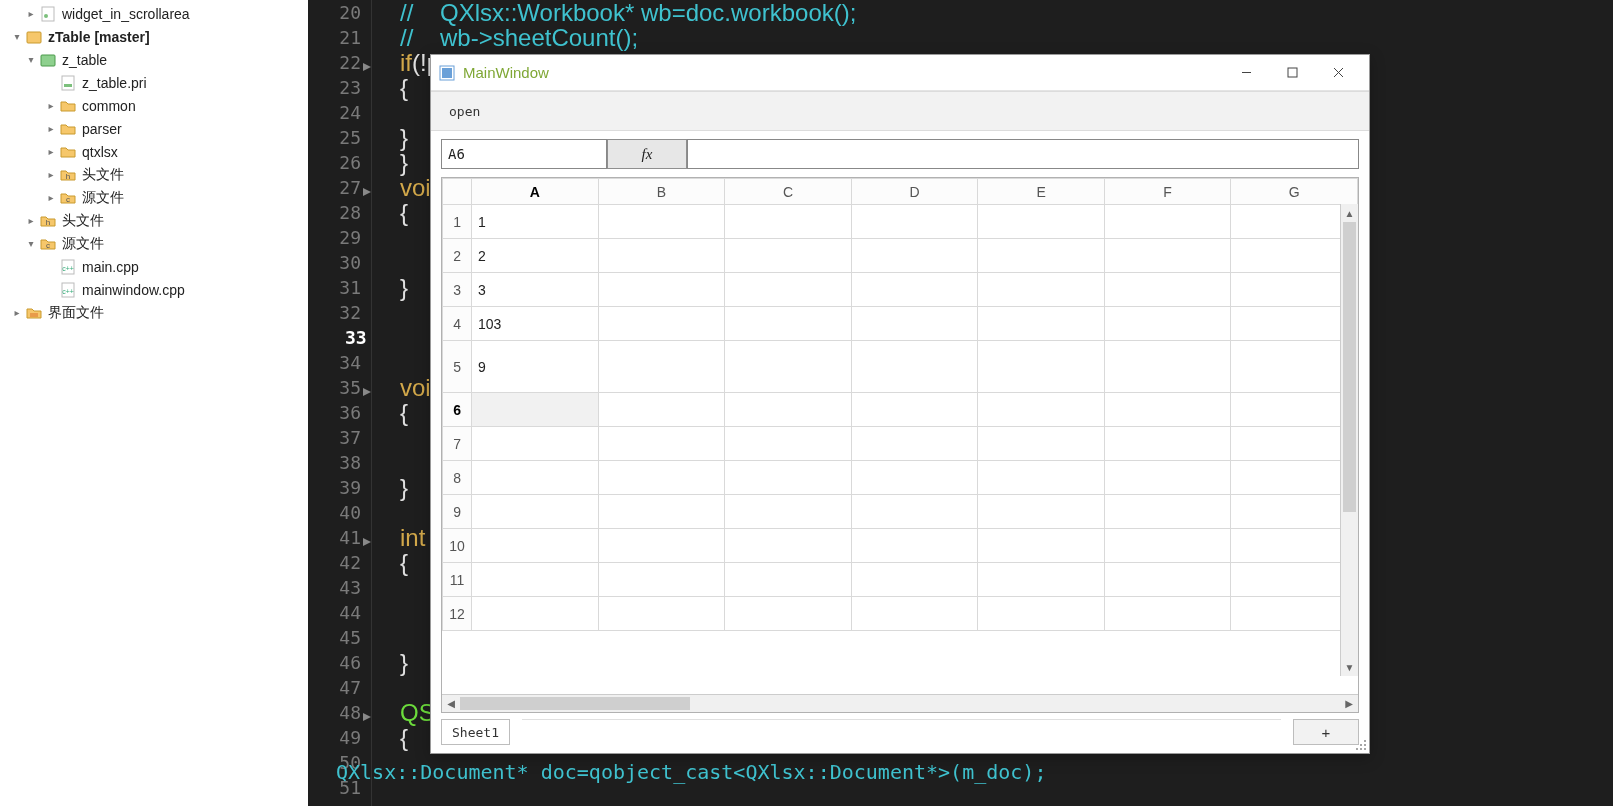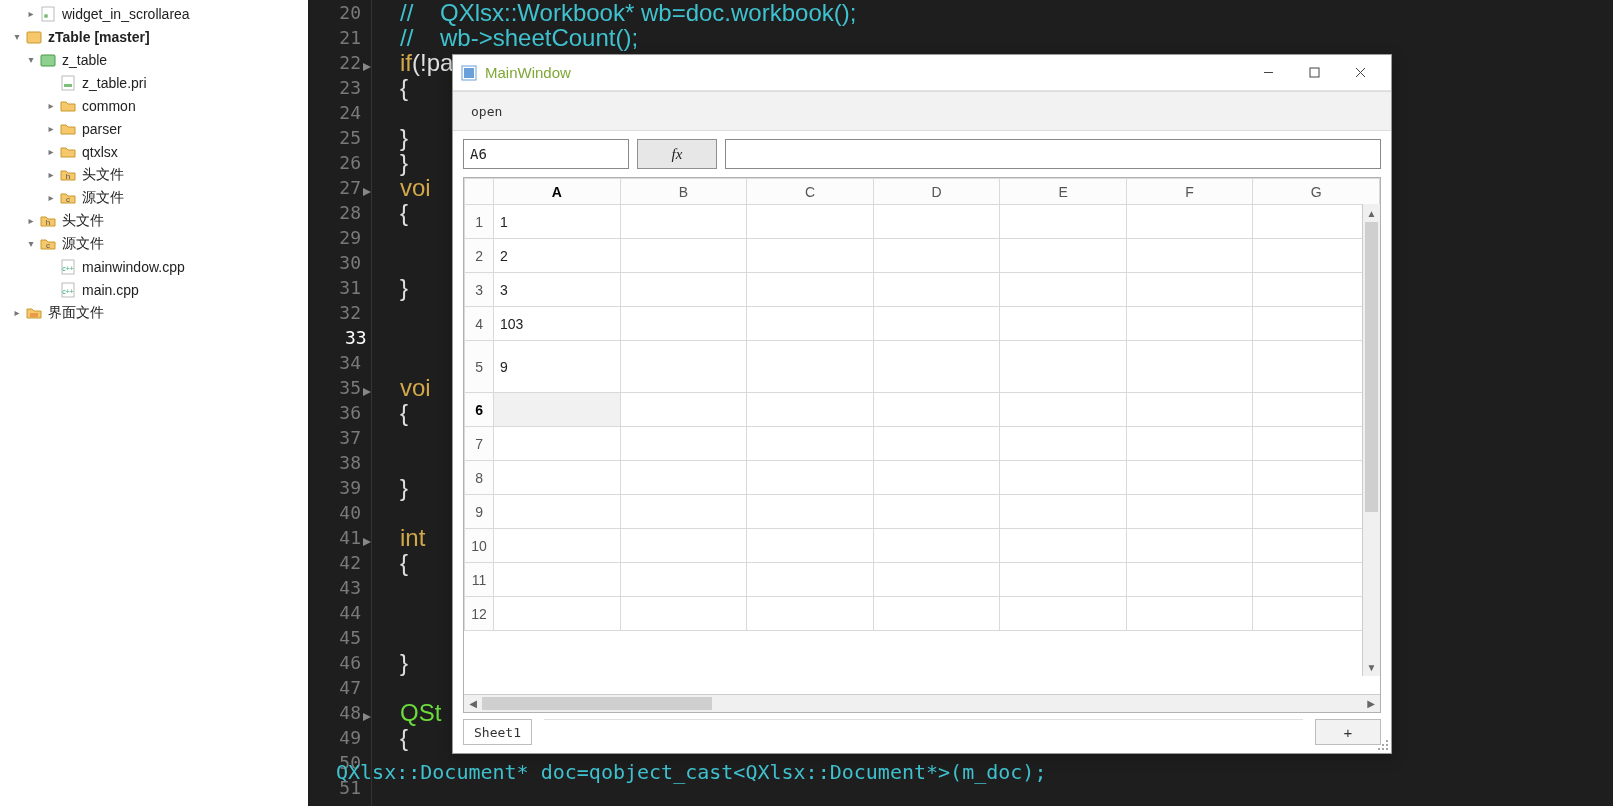--- a/index.html
+++ b/index.html
@@ -15,45 +15,45 @@
 .label { font-size: 14px; }
 .bold { font-weight: 700; }
 .indent-0 { padding-left: 10px; }
 .indent-1 { padding-left: 24px; }
 .indent-2 { padding-left: 44px; }
 
 
 .editor-area { position: absolute; left: 308px; top: 0; right: 0; bottom: 0; background: #000; }
 .gutter { position: absolute; left: 0; top: 0; width: 64px; height: 100%; background: #1e1e1e; border-right: 1px solid #333; padding-top: 0; }
 .gln { height: 25px; line-height: 25px; text-align: right; padding-right: 10px; color: #7a7a7a; font-family: Consolas, monospace; font-size: 18px; position: relative; }
-.gln.current { color: #fff; font-weight: normal; margin-left: 37px; }
+.gln.current { color: #fff; font-weight: bold; margin-left: 37px; }
 .fold { position: absolute; right: -2px; top: 5px; width: 12px; height: 12px; }
 .fold svg { width: 12px; height: 12px; }
 .code-canvas { position: absolute; left: 64px; top: 0; right: 0; bottom: 0; background: #1e1e1e; }
 .code-line { height: 25px; line-height: 25px; padding-left: 28px; font-family: Consolas, monospace; font-size: 24px; white-space: pre; color: #e0e0e0; }
 .tok-kw { color: #d2a84a; }
 .tok-com { color: #3fc2cf; }
 .tok-fn { color: #6cdc3c; }
 .tok-punc { color: #e0e0e0; }
 .static-bottom-line { position:absolute; left:28px; font-family: Consolas, monospace; font-size:20px; color:#3fc2cf; }
 
 
-.app-window { position: absolute; left: 452px; top: 54px; width: 940px; height: 700px; background: #fff; border: 1px solid #9a9a9a; box-shadow: 0 4px 14px rgba(0,0,0,0.25); display: flex; flex-direction: column; }
+.app-window { position: absolute; left: 430px; top: 54px; width: 940px; height: 700px; background: #fff; border: 1px solid #9a9a9a; box-shadow: 0 4px 14px rgba(0,0,0,0.25); display: flex; flex-direction: column; }
 .titlebar { height: 36px; background: #fff; display: flex; align-items: center; padding: 0 8px; border-bottom: 1px solid #e4e4e4; }
 .titlebar .app-icon { width: 16px; height: 16px; margin-right: 8px; }
 .titlebar .app-icon svg { width: 16px; height: 16px; }
 .titlebar .title-text { color: #7fa735; font-size: 15px; }
 .titlebar .spacer { flex: 1; }
 .win-btn { width: 46px; height: 30px; display: flex; align-items: center; justify-content: center; }
 .win-btn svg { width: 11px; height: 11px; stroke: #444; stroke-width: 1; fill: none; }
 
 .menubar { height: 40px; background: #f2f2f2; display: flex; align-items: center; padding: 0 18px; border: 1px solid #dcdcdc; border-left:none; border-right:none; }
 .menubar .menu-item { font-family: Consolas, monospace; font-size: 13px; color: #333; }
 
-.formula-row { height: 46px; display: flex; align-items: center; padding: 8px 10px; gap: 8px; }
+.formula-row { height: 46px; display: flex; align-items: center; padding: 8px 10px; gap: 0; }
 .cell-ref { width: 166px; height: 30px; border: 1px solid #888; font-family: Consolas, monospace; font-size: 14px; padding: 0 6px; background: #fff; color: #222; }
 .fx-btn { width: 80px; height: 30px; background: #e7e7e7; border: 1px solid #8f8f8f; font-family: Consolas, "Times New Roman", serif; font-style: italic; font-size: 15px; color: #222; display:flex; align-items:center; justify-content:center; }
 .formula-input { flex: 1; height: 30px; border: 1px solid #888; background: #fff; }
 
 .grid-wrap { flex: 1; border: 1px solid #b1b1b1; margin: 0 10px 6px 10px; position: relative; display: flex; flex-direction: column; overflow: hidden; }
 .grid-scroll-body { flex:1; overflow:hidden; position:relative; }
 .sheet { border-collapse: collapse; width: 100%; table-layout: fixed; font-size: 14px; color: #222; }
 .sheet th, .sheet td { border: 1px solid #d9d9d9; background: #fff; }
 .sheet thead th { height: 26px; background: #fcfcfc; color: #555; font-weight: 400; text-align: center; }
 .sheet thead th.col-active { font-weight: 700; color: #000; }
@@ -190,31 +190,31 @@
         <span class="label">源文件</span>
       </div>
       <div class="tree-row indent-2">
         <span class="twisty"></span>
         <span class="ticon">
           <svg viewBox="0 0 16 16">
             <rect x="2" y="1" width="12" height="14" fill="#fff" stroke="#bbb"></rect>
             <text x="8" y="12" font-size="7" text-anchor="middle" fill="#3a7">c++</text>
           </svg>
         </span>
-        <span class="label">mainwindow.cpp</span>
+        <span class="label">main.cpp</span>
       </div>
       <div class="tree-row indent-2">
         <span class="twisty"></span>
         <span class="ticon">
           <svg viewBox="0 0 16 16">
             <rect x="2" y="1" width="12" height="14" fill="#fff" stroke="#bbb"></rect>
             <text x="8" y="12" font-size="7" text-anchor="middle" fill="#3a7">c++</text>
           </svg>
         </span>
-        <span class="label">main.cpp</span>
+        <span class="label">mainwindow.cpp</span>
       </div>
       <div class="tree-row indent-0">
         <span class="twisty">▸</span>
         <span class="ticon">
           <svg viewBox="0 0 16 16">
             <path d="M1 4h5l2 2h7v7H1z" fill="#f6c76b" stroke="#c99a2e"></path>
             <rect x="4" y="8" width="8" height="4" fill="#e89b4a"></rect>
           </svg>
         </span>
         <span class="label">界面文件</span>

